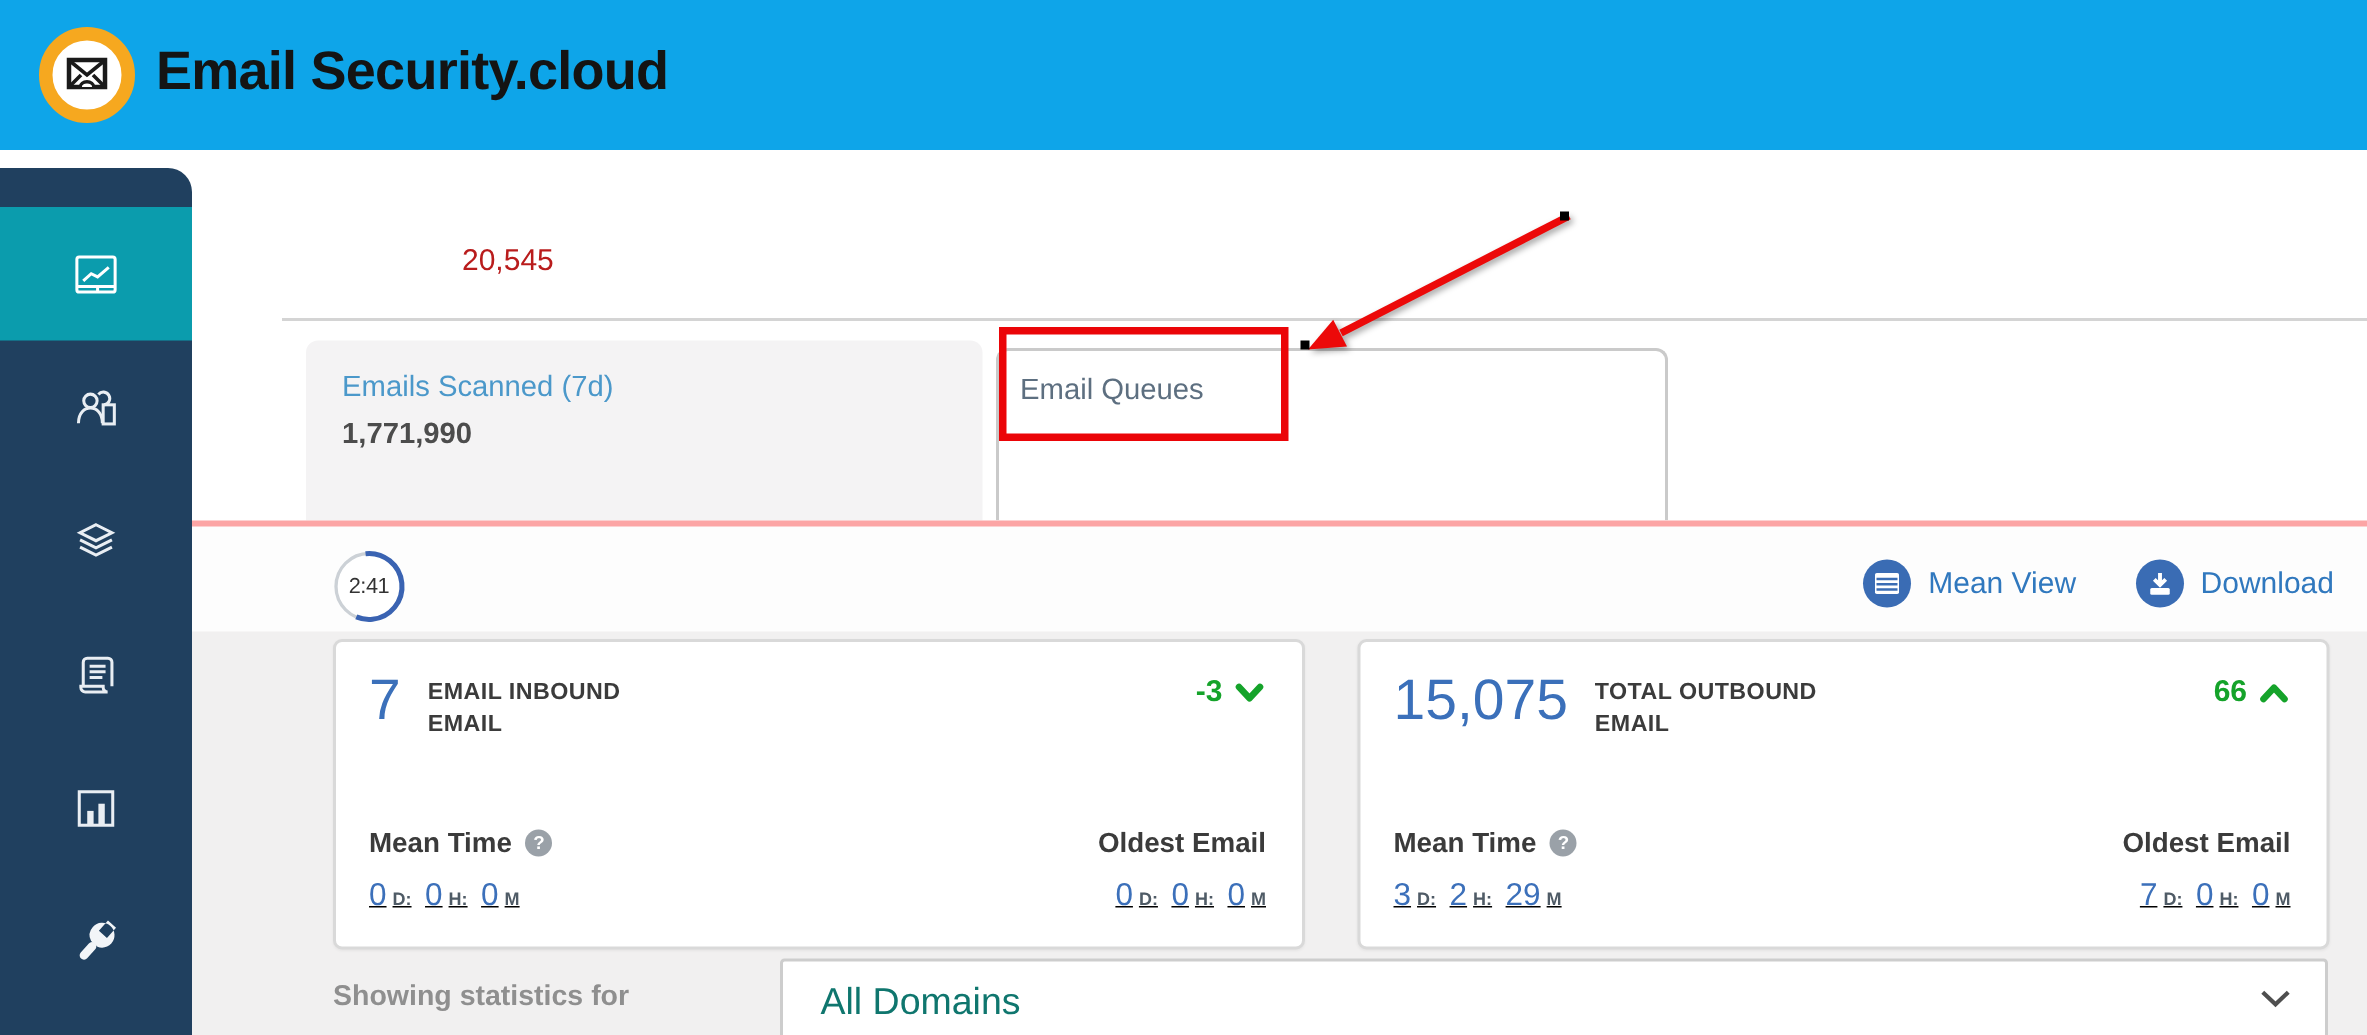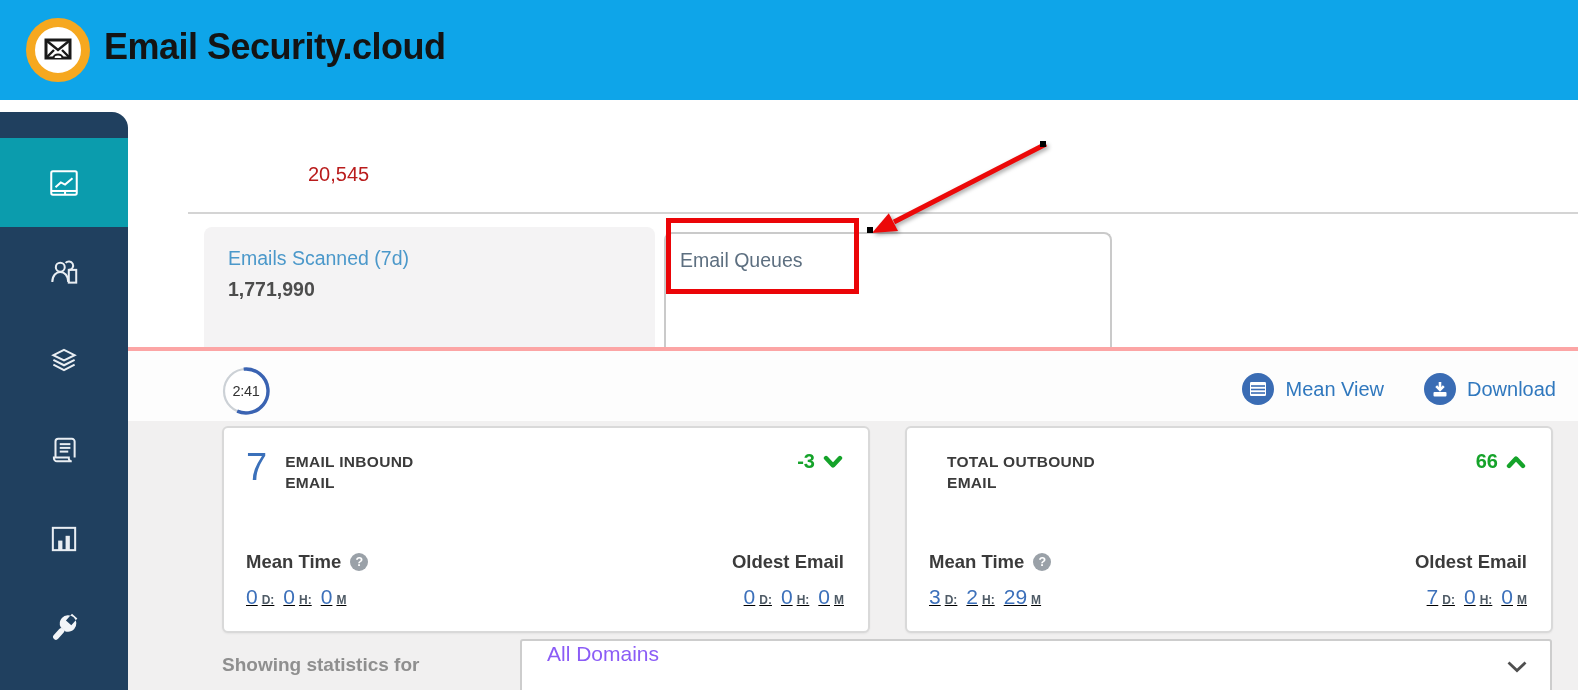--- a/index.html
+++ b/index.html
@@ -58,21 +58,21 @@
     font-weight:bold;align-items:center;justify-content:center;margin-left:9px;cursor:pointer;}
   .foot-values{display:flex;justify-content:space-between;align-items:baseline;}
   .time-value{white-space:nowrap;text-decoration:underline;}
   .tn{font-size:21px;color:#3c70ba;}
   .tu{font-size:12px;font-weight:bold;color:#4f5b66;margin:0 9px 0 4px;}
   .tu:last-child{margin-right:0;}
   
   .filter-label{position:absolute;left:94px;top:303px;font-size:19px;color:#8f8f8f;font-weight:bold;}
   .domain-select{position:absolute;left:392px;top:288px;width:1032px;height:60px;background:#fff;border:2px solid #cdcdcd;
     border-radius:3px;box-sizing:border-box;cursor:pointer;}
-  .domain-select .sel-text{position:absolute;left:25px;top:1px;font-size:21px;color:#8b5cf6;}
+  .domain-select .sel-text{position:absolute;left:25px;top:13px;font-size:25px;color:#0f766e;}
   .domain-select .sel-chevron{position:absolute;right:22px;top:18px;}
   
   .red-box{position:absolute;left:666px;top:218px;width:193px;height:76px;border:5px solid #eb0508;box-sizing:border-box;pointer-events:none;}
   .arrow-svg{position:absolute;left:850px;top:128px;pointer-events:none;filter:drop-shadow(2.5px 2.5px 2px rgba(0,0,0,0.35));}
   .handle{position:absolute;width:6px;height:6px;background:#000;pointer-events:none;}
   .handle.h1{left:1040px;top:141px;}
   .handle.h2{left:867px;top:227px;}
 </style>
 </head>
 <body>
@@ -216,20 +216,21 @@
         </span>
         <span class="time-value">
           <span class="tn">0</span><span class="tu">D:</span><span class="tn">0</span><span class="tu">H:</span><span class="tn">0</span><span class="tu">M</span>
         </span>
       </div>
     </div>
   </div>
 
   <div class="card outbound">
     <div class="card-head">
+      <div class="big-number">15,075</div>
       <div class="card-label">
         <div>TOTAL OUTBOUND</div>
         <div>EMAIL</div>
       </div>
       <div class="delta">
         <span>66</span>
         <svg width="22" height="14" viewBox="0 0 22 14">
           <polyline points="4,11 11,3.5 18,11" fill="none" stroke="#15a32a" stroke-width="4.4" stroke-linecap="round" stroke-linejoin="round"></polyline>
         </svg>
       </div>

